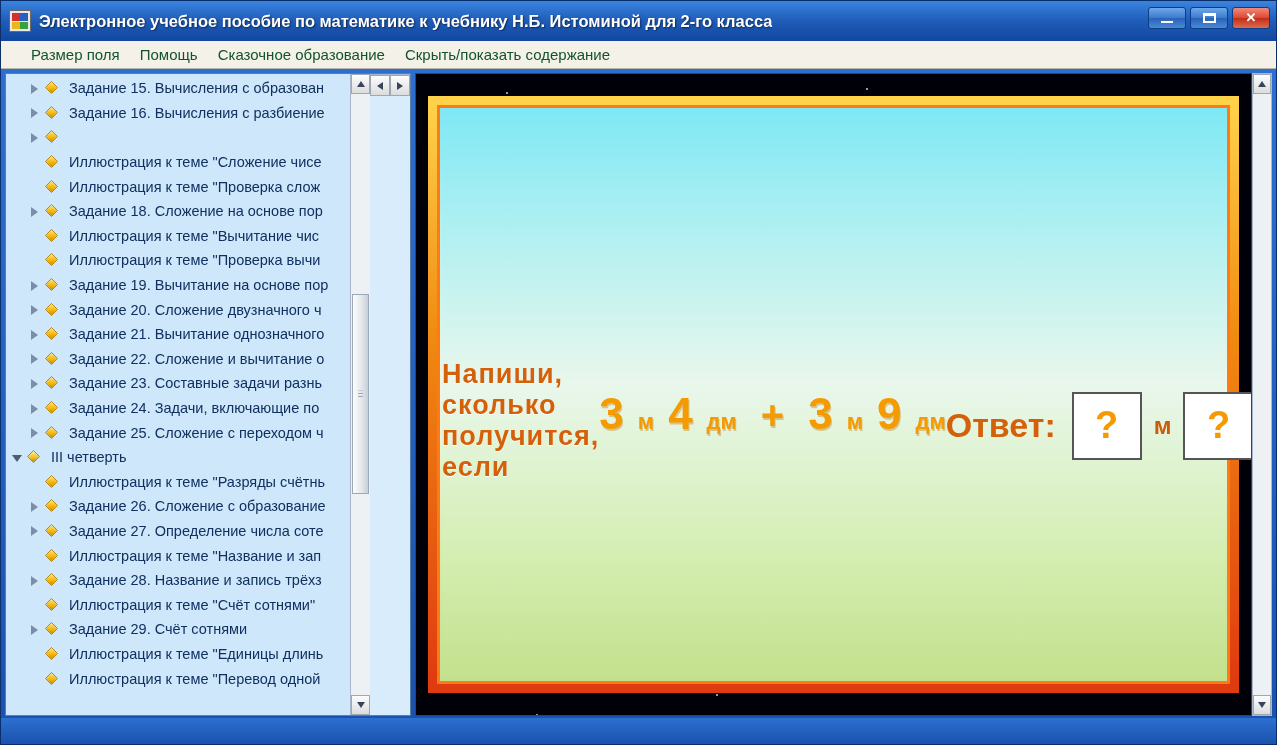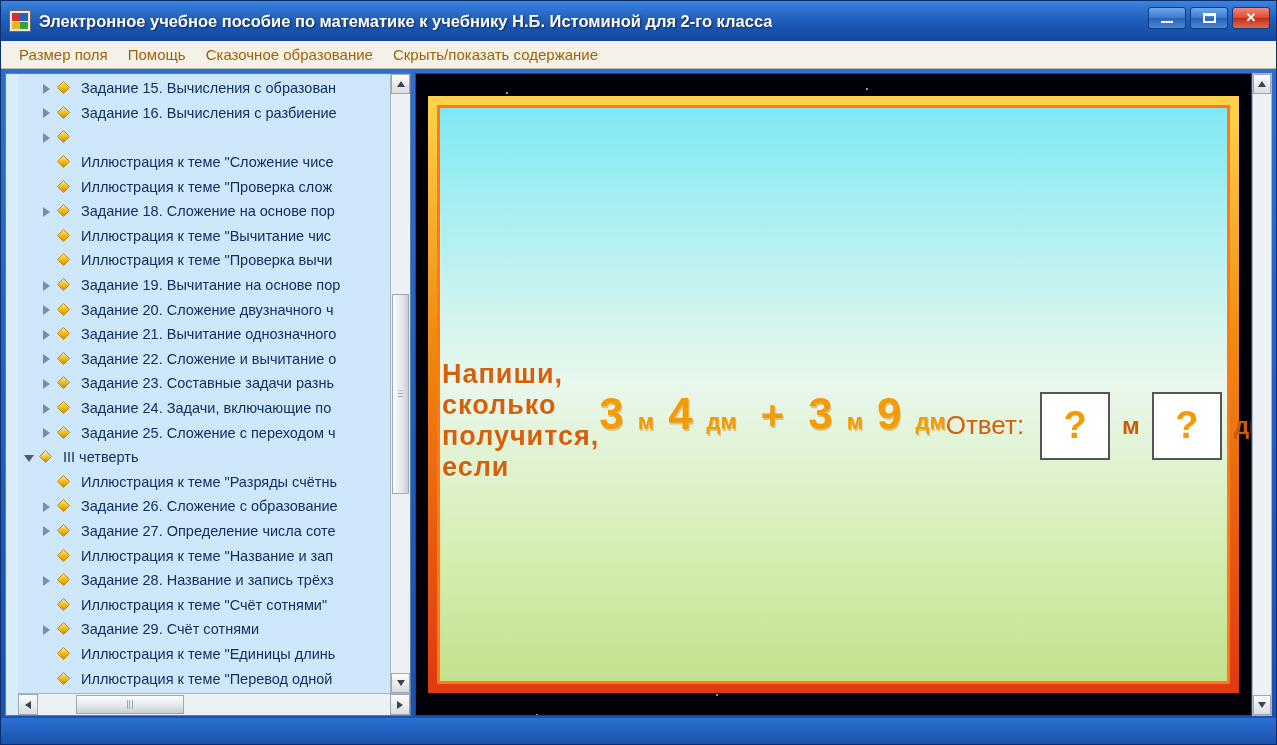--- a/index.html
+++ b/index.html
@@ -85,23 +85,23 @@
   .tbtn .glyph-min { width: 12px; height: 2px; background: #fff; margin-top: 7px; }
   .tbtn .glyph-max { width: 13px; height: 10px; border: 2px solid #fff; border-top-width: 3px; }
   .tbtn .glyph-close { font-size: 13px; line-height: 12px; font-weight: bold; color: #fff; }
 
   
   .menubar {
     flex: 0 0 28px;
     background: #f3f1e8;
     border-bottom: 1px solid #b9b6a8;
     display: flex; align-items: center;
-    padding-left: 8px;
+    padding-left: 20px;
     font-size: 15px;
-    color: #a16207;
+    color: #14532d;
   }
   .menu-item {
     padding: 3px 10px;
     cursor: default;
     white-space: nowrap;
   }
 
   
   .content {
     flex: 1 1 auto;
@@ -111,24 +111,23 @@
     background: linear-gradient(180deg, #2d6fd0 0%, #1a52ae 100%);
     min-height: 0;
   }
 
   
   .tree-panel {
     width: 406px;
     flex: 0 0 406px;
     background: #d8ecfb;
     border: 1px solid #5a7ea8;
-    display: flex; flex-direction: column;
+    display: flex; flex-direction: row;
     position: relative;
     overflow: hidden;
-    padding-left: 12px;
   }
   .tree-scroll-wrap {
     flex: 1 1 auto;
     display: flex;
     min-height: 0;
   }
   .tree-list {
     flex: 1 1 auto;
     background: #cfe7fa;
     overflow: hidden;
@@ -304,21 +303,21 @@
   }
   .expr .num { font-size: 44px; }
   .expr .unit { font-size: 22px; }
   .expr .op { font-size: 40px; padding: 0 10px; }
 
   .answer-row {
     margin-top: 62px;
     display: flex; align-items: center; gap: 12px;
   }
   .answer-label {
-    font-size: 26px; font-weight: normal; color: #d4600a;
+    font-size: 34px; font-weight: bold; color: #d4600a;
     margin-right: 4px;
   }
   .ans-box {
     width: 70px; height: 68px;
     background: #ffffff;
     border: 2px solid #555;
     display: flex; align-items: center; justify-content: center;
     font-size: 38px; font-weight: bold; color: #f59a00;
     cursor: text;
   }

